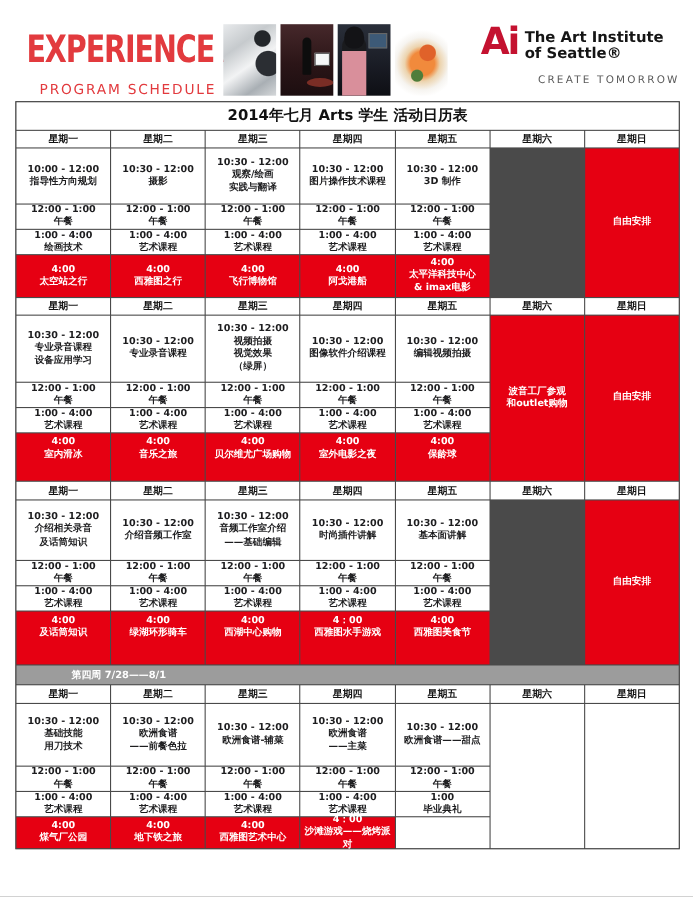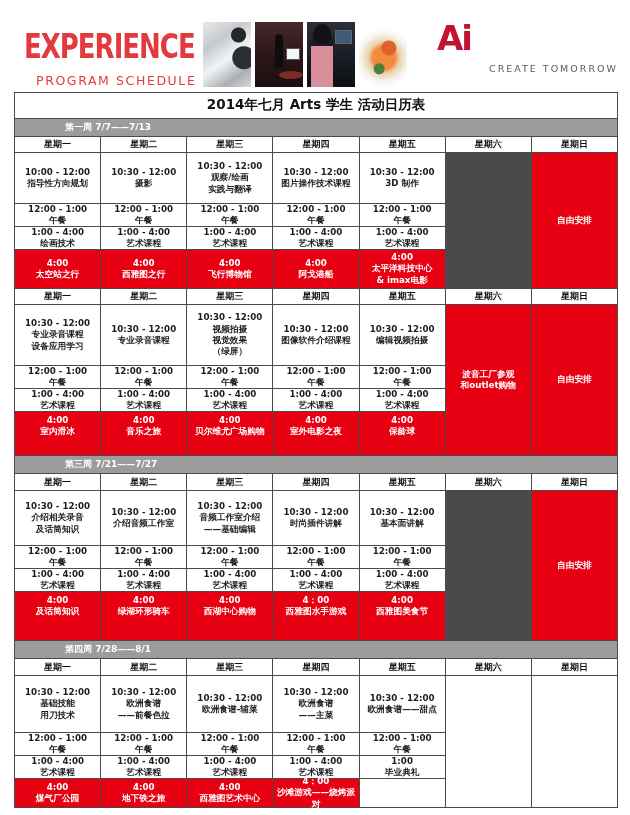--- a/index.html
+++ b/index.html
@@ -97,29 +97,32 @@
         <div class="p3-person"></div>
         <div class="p3-hair"></div>
         <div class="p3-monitor"></div>
       </div>
       <div class="photo ph4"></div>
     </div>
 
     <div class="brand">
       <div class="brand-top">
         <div class="ai-mark">Ai</div>
+        <div class="brand-text">
+          <div>The Art Institute</div>
+          <div>of Seattle®</div>
+        </div>
       </div>
       <div class="brand-tag">CREATE TOMORROW</div>
     </div>
   </div>
 
   <div class="schedule">
     <div class="title-row">2014年七月 Arts 学生 活动日历表</div>
 
-  <div class="week-bar">第一周 7/7——7/13</div>
       <div class="week-grid wg0">
         <div class="day-h">星期一</div>
         <div class="day-h">星期二</div>
         <div class="day-h">星期三</div>
         <div class="day-h">星期四</div>
         <div class="day-h">星期五</div>
         <div class="day-h">星期六</div>
         <div class="day-h">星期日</div>
         <div class="cell" style="grid-area: 2 / 1;">
           <div class="time">10:00 - 12:00</div>
@@ -299,21 +302,20 @@
           <div class="activity">保龄球</div>
         </div>
         <div class="cell weekend red" style="grid-area: 2 / 6 / span 4;">
           <div class="activity">波音工厂参观
 和outlet购物</div>
         </div>
         <div class="cell weekend red" style="grid-area: 2 / 7 / span 4;">
           <div class="activity">自由安排</div>
         </div>
       </div>
-      <div class="week-bar">第三周 7/21——7/27</div>
       <div class="week-grid wg2">
         <div class="day-h">星期一</div>
         <div class="day-h">星期二</div>
         <div class="day-h">星期三</div>
         <div class="day-h">星期四</div>
         <div class="day-h">星期五</div>
         <div class="day-h">星期六</div>
         <div class="day-h">星期日</div>
         <div class="cell" style="grid-area: 2 / 1;">
           <div class="time">10:30 - 12:00</div>

